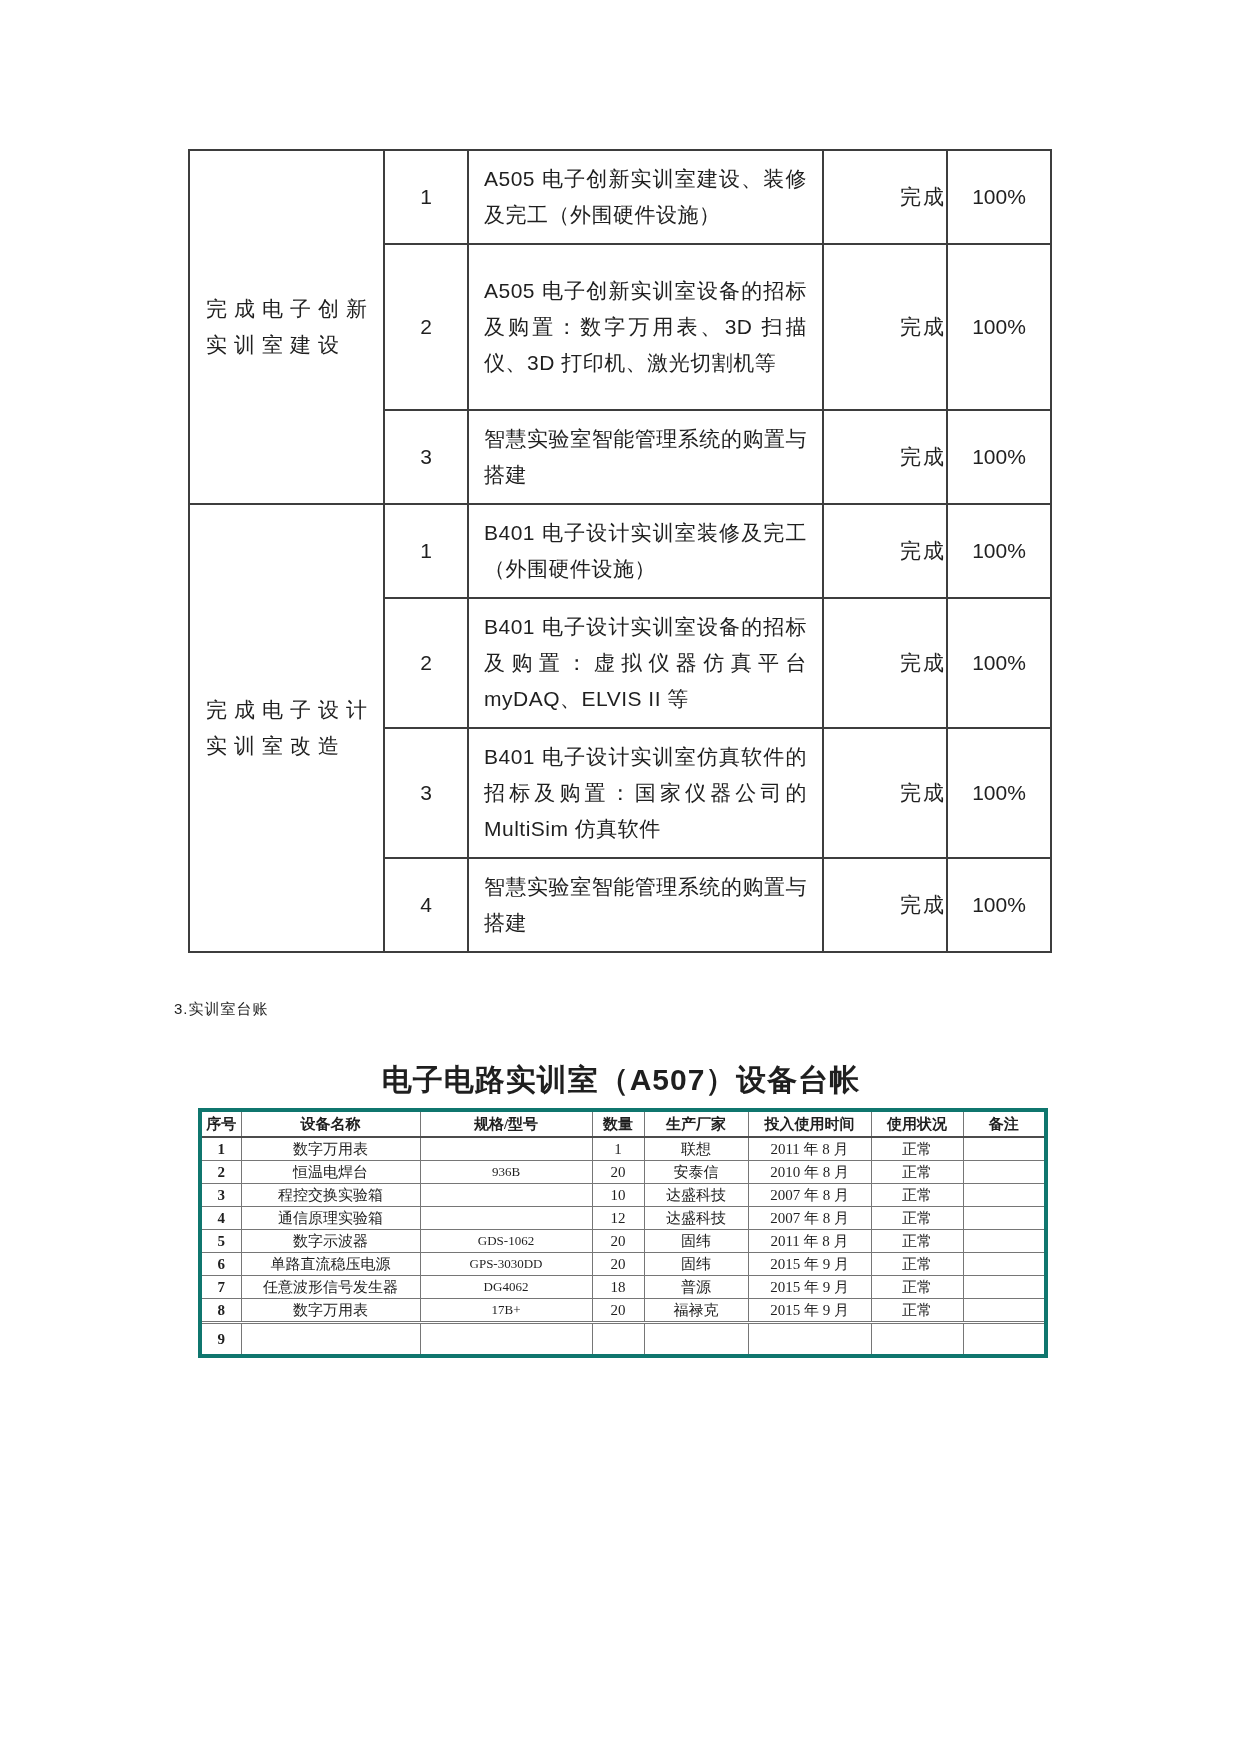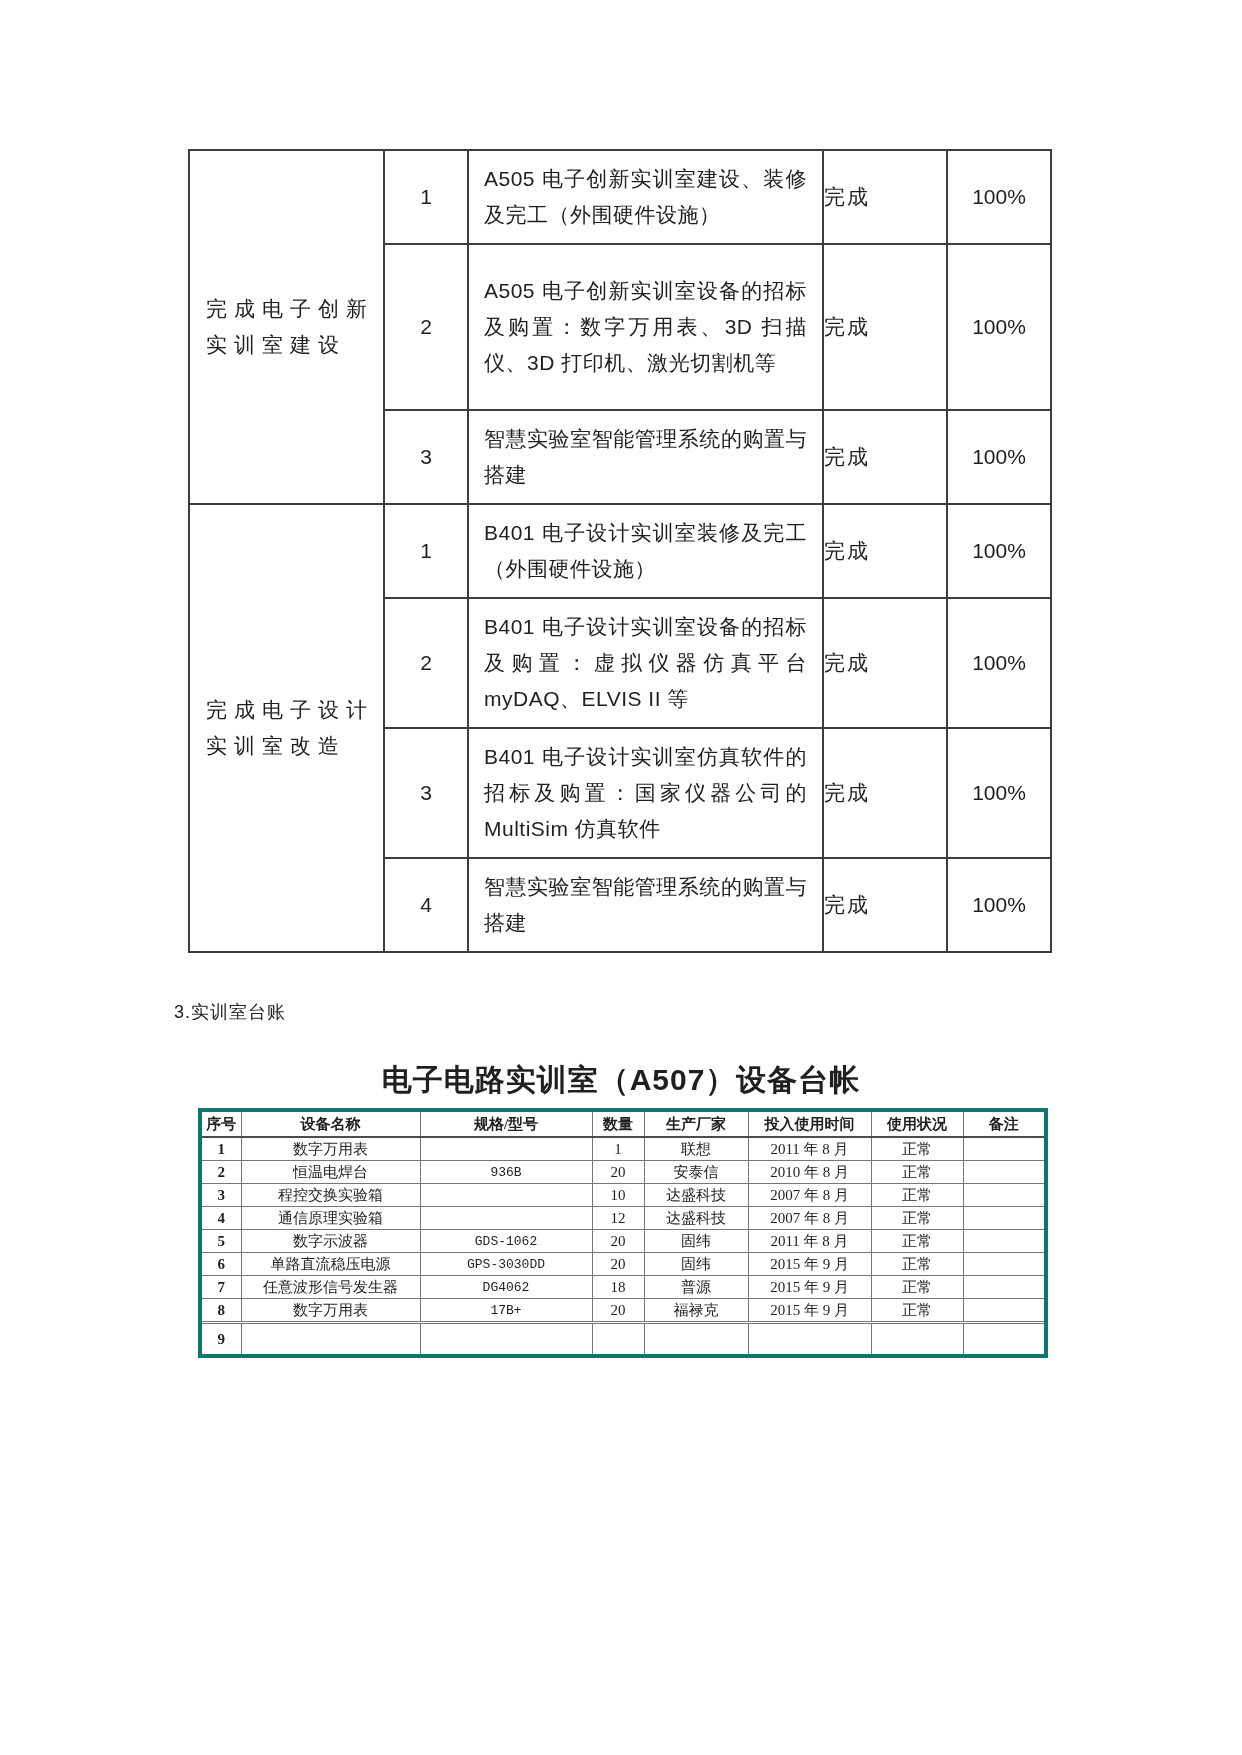--- a/index.html
+++ b/index.html
@@ -42,21 +42,21 @@
   table.progress td.num {
     text-align: center;
     padding: 0;
   }
   table.progress td.task {
     text-align: justify;
     padding: 8px 15px;
     letter-spacing: 0.5px;
   }
   table.progress td.status {
-    text-align: left;
+    text-align: right;
     letter-spacing: 2px;
     padding: 0;
   }
   table.progress td.pct {
     text-align: center;
     padding: 12px;
   }
   
   table.progress tbody tr:nth-child(1) { height: 94px; }
   table.progress tbody tr:nth-child(2) { height: 166px; }
@@ -64,21 +64,21 @@
   table.progress tbody tr:nth-child(4) { height: 94px; }
   table.progress tbody tr:nth-child(5) { height: 130px; }
   table.progress tbody tr:nth-child(6) { height: 130px; }
   table.progress tbody tr:nth-child(7) { height: 94px; }
 
   
   .section-heading {
     position: absolute;
     left: 174px;
     top: 1000px;
-    font-size: 18px;
+    font-size: 15px;
     letter-spacing: 1px;
   }
 
   
   .ledger-title {
     position: absolute;
     left: 0;
     top: 1060px;
     width: 1242px;
     text-align: center;
@@ -108,21 +108,21 @@
     white-space: nowrap;
   }
   table.equip th {
     font-weight: bold;
     height: 24px;
     border-bottom: 2px solid #4c4c4c;
   }
   table.equip td { height: 22px; }
   table.equip td.c0 { font-weight: bold; }
   table.equip td.c2 {
-    font-family: Liberation Mono, monospace;
+    font-family: Liberation Serif, serif;
     font-size: 13px;
   }
   table.equip tr.empty-row td {
     height: 30px;
     border-top: 3px double #767676;
   }
 </style>
 </head>
 <body>
 

